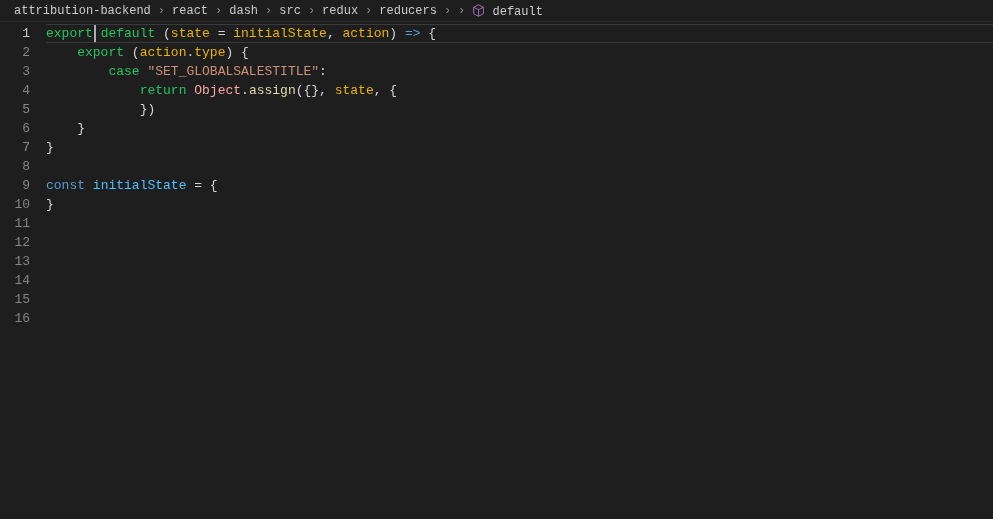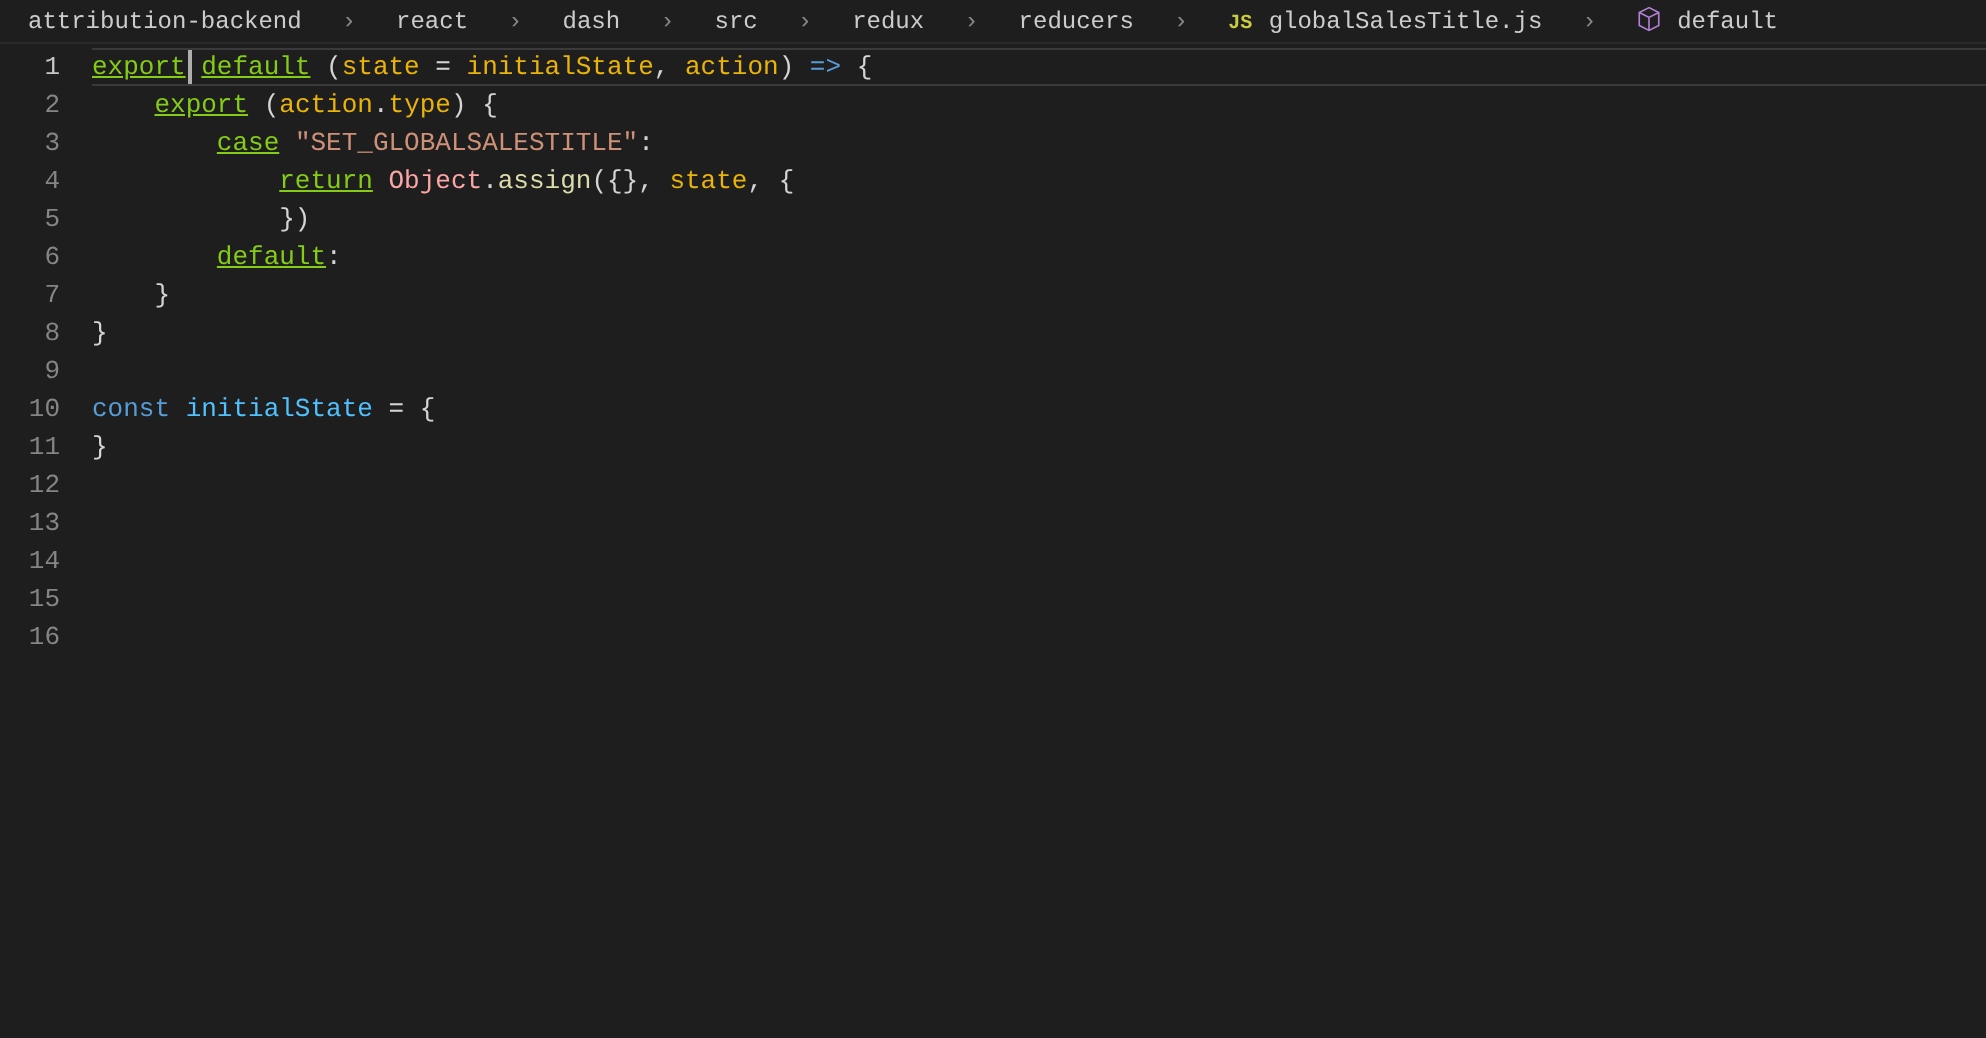--- a/index.html
+++ b/index.html
@@ -11,22 +11,21 @@
       width: 993px;
       height: 519px;
       overflow: hidden;
     }
     .breadcrumb {
       background: #1e1e1e;
       padding: 4px 14px;
       font-size: 12px;
       color: #a0a0a0;
       display: flex;
-      align-items: center;
-      gap: 20px;
+      gap: 7px;
       height: 22px;
       border-bottom: 1px solid #2a2a2a;
     }
     .breadcrumb .crumb { color: #ccc; cursor: pointer; }
     .breadcrumb .sep { color: #888; }
     .breadcrumb .js-icon {
       color: #cbcb41;
       font-weight: bold;
       font-size: 10px;
       margin-right: 1px;
@@ -61,21 +60,21 @@
       border-bottom: 1px solid #3a3a3a;
       pointer-events: none;
     }
     .cursor {
       position: absolute;
       width: 2px; height: 17px;
       background: #aeafad;
       top: 3px; left: 48px;
     }
     
-    .tk-kw { color: #84cc16; text-decoration: underline; }      
+    .tk-kw { color: #22c55e; }      
     .tk-kw2 { color: #569cd6; }     
     .tk-var { color: #eab308; }     
     .tk-fn { color: #dcdcaa; }      
     .tk-cls { color: #fca5a5; }     
     .tk-str { color: #ce9178; }     
     .tk-pun { color: #d4d4d4; }
     .tk-const { color: #4fc1ff; }
   </style>
 </head>
 <body>
@@ -86,21 +85,20 @@
   <span class="crumb">react</span>
   <span class="sep">›</span>
   <span class="crumb">dash</span>
   <span class="sep">›</span>
   <span class="crumb">src</span>
   <span class="sep">›</span>
   <span class="crumb">redux</span>
   <span class="sep">›</span>
   <span class="crumb">reducers</span>
   <span class="sep">›</span>
-  <span class="crumb"><span class="js-icon">JS</span> <span>globalSalesTitle.js</span></span>
   <span class="sep">›</span>
   <span class="crumb"><span class="cube-icon"><svg viewBox="0 0 16 16" fill="none">
           <path d="M8 1L2 4v8l6 3 6-3V4L8 1z" stroke="#b180d7" stroke-width="1" fill="none"></path>
           <path d="M2 4l6 3 6-3M8 7v8" stroke="#b180d7" stroke-width="1"></path>
         </svg></span> <span>default</span></span>
 </div>
 
 <div class="editor">
   <div class="gutter">
     <div class="ln active">1</div>
@@ -128,21 +126,20 @@
 
     <div class="line"><span>    </span><span class="tk-kw">export</span><span class="tk-pun"> (</span><span class="tk-var">action</span><span class="tk-pun">.</span><span class="tk-var">type</span><span class="tk-pun">) {</span></div>
 
     <div class="line"><span>        </span><span class="tk-kw">case</span><span> </span><span class="tk-str">"SET_GLOBALSALESTITLE"</span><span class="tk-pun">:</span></div>
 
     <div class="line"><span>            </span><span class="tk-kw">return</span><span> </span><span class="tk-cls">Object</span><span class="tk-pun">.</span><span class="tk-fn">assign</span><span class="tk-pun">({}, </span><span class="tk-var">state</span><span class="tk-pun">, {</span></div>
 
 
     <div class="line"><span>            </span><span class="tk-pun">})</span></div>
 
-    <div class="line"><span>        </span><span class="tk-kw">default</span><span class="tk-pun">:</span></div>
 
 
     <div class="line"><span>    </span><span class="tk-pun">}</span></div>
 
     <div class="line"><span class="tk-pun">}</span></div>
 
     <div class="line"><span></span></div>
 
     <div class="line"><span class="tk-kw2">const</span><span> </span><span class="tk-const">initialState</span><span class="tk-pun"> = {</span></div>
 

